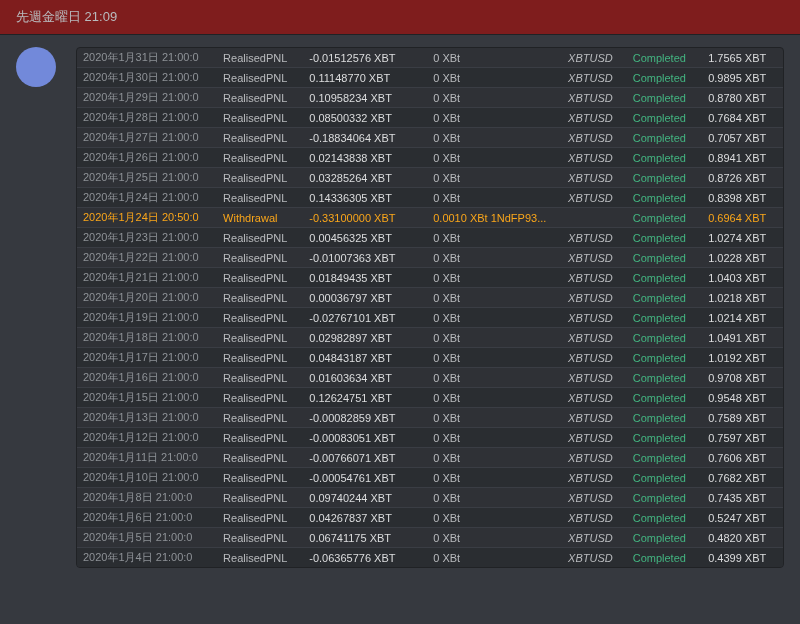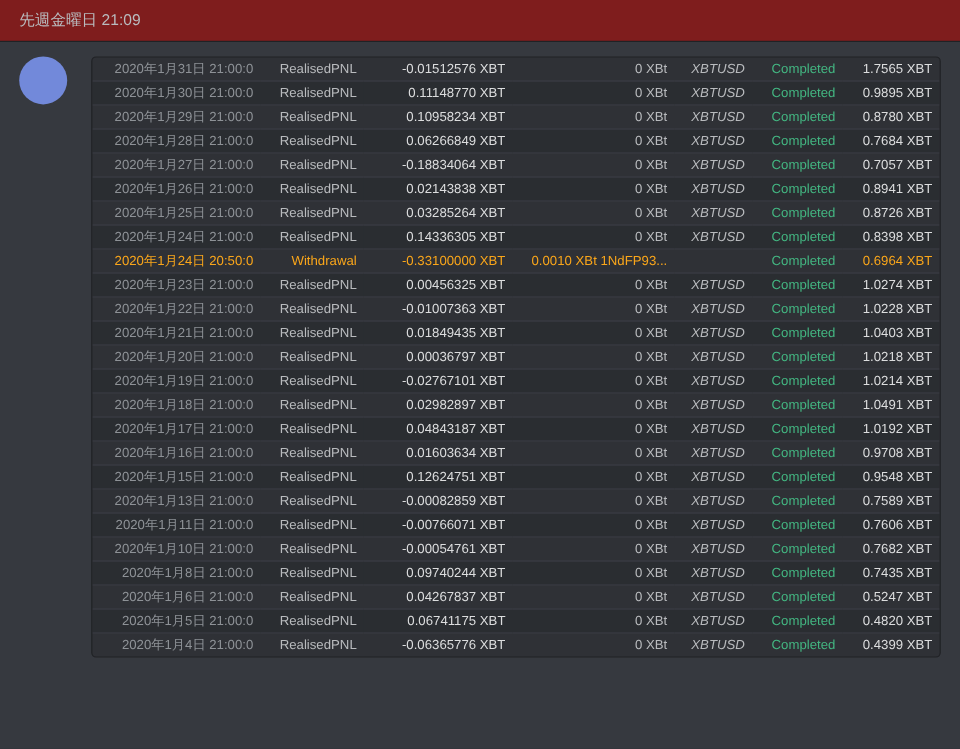--- a/index.html
+++ b/index.html
@@ -53,21 +53,20 @@
       margin-bottom: 10px;
     }
 
     table {
       width: 100%;
       border-collapse: collapse;
     }
 
     table tr {
       border-bottom: 1px solid #3a3d44;
-      text-align: right;
     }
 
     table tr:last-child {
       border-bottom: none;
     }
 
     table td {
       padding: 2px 6px;
       white-space: nowrap;
       color: #b9bbbe;
@@ -127,21 +126,21 @@
     <td class="col-type">RealisedPNL</td>
     <td class="col-amount">0.10958234 XBT</td>
     <td class="col-fee">0 XBt</td>
     <td class="col-asset">XBTUSD</td>
     <td class="col-status">Completed</td>
     <td class="col-balance">0.8780 XBT</td>
   </tr>
               <tr>
     <td class="col-date">2020年1月28日 21:00:0</td>
     <td class="col-type">RealisedPNL</td>
-    <td class="col-amount">0.06266849 XBT</td>
+    <td class="col-amount">0.08500332 XBT</td>
     <td class="col-fee">0 XBt</td>
     <td class="col-asset">XBTUSD</td>
     <td class="col-status">Completed</td>
     <td class="col-balance">0.7684 XBT</td>
   </tr>
               <tr>
     <td class="col-date">2020年1月27日 21:00:0</td>
     <td class="col-type">RealisedPNL</td>
     <td class="col-amount">-0.18834064 XBT</td>
     <td class="col-fee">0 XBt</td>
@@ -269,20 +268,29 @@
               <tr>
     <td class="col-date">2020年1月13日 21:00:0</td>
     <td class="col-type">RealisedPNL</td>
     <td class="col-amount">-0.00082859 XBT</td>
     <td class="col-fee">0 XBt</td>
     <td class="col-asset">XBTUSD</td>
     <td class="col-status">Completed</td>
     <td class="col-balance">0.7589 XBT</td>
   </tr>
               <tr>
+    <td class="col-date">2020年1月12日 21:00:0</td>
+    <td class="col-type">RealisedPNL</td>
+    <td class="col-amount">-0.00083051 XBT</td>
+    <td class="col-fee">0 XBt</td>
+    <td class="col-asset">XBTUSD</td>
+    <td class="col-status">Completed</td>
+    <td class="col-balance">0.7597 XBT</td>
+  </tr>
+              <tr>
     <td class="col-date">2020年1月11日 21:00:0</td>
     <td class="col-type">RealisedPNL</td>
     <td class="col-amount">-0.00766071 XBT</td>
     <td class="col-fee">0 XBt</td>
     <td class="col-asset">XBTUSD</td>
     <td class="col-status">Completed</td>
     <td class="col-balance">0.7606 XBT</td>
   </tr>
               <tr>
     <td class="col-date">2020年1月10日 21:00:0</td>

